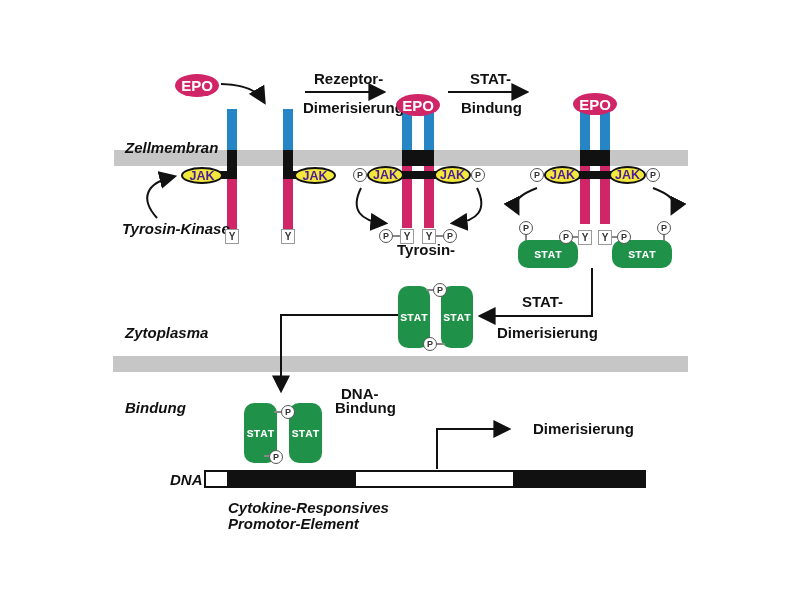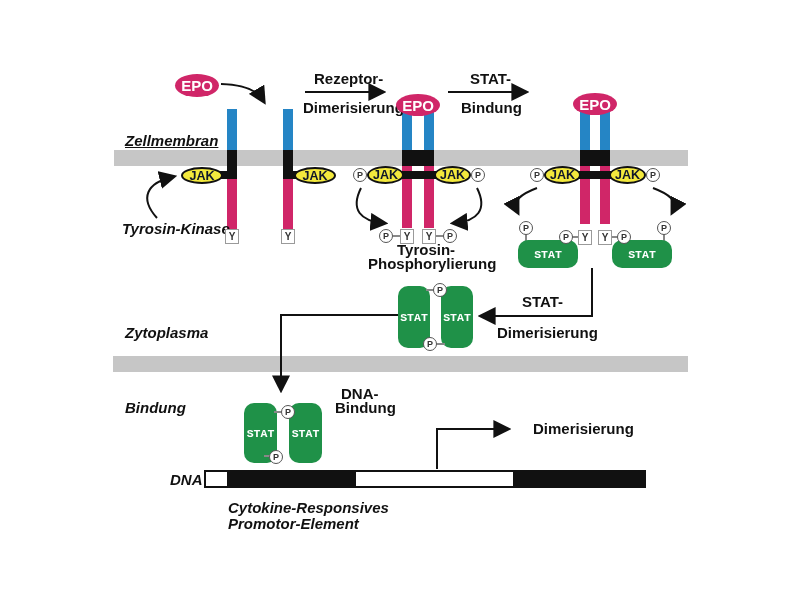--- a/index.html
+++ b/index.html
@@ -6,21 +6,21 @@
   #stage{position:relative;width:800px;height:600px;background:var(--background,#fff);
          font-family:"Liberation Sans",sans-serif;overflow:hidden;}
   .seg{position:absolute;}
   .membrane{position:absolute;background:var(--membrane-gray,#c6c6c6);z-index:1;}
   .lbl{position:absolute;font-weight:bold;color:#111;font-size:15px;line-height:1.05;
        white-space:nowrap;z-index:3;}
   .it{font-style:italic;}
   .oval-epo{position:absolute;background:var(--epo-pink,#d02668);border-radius:50%;color:#fff;
        display:flex;align-items:center;justify-content:center;font-weight:bold;font-size:15px;z-index:3;}
   .oval-jak{position:absolute;background:var(--jak-yellow,#f3e93d);border:2px solid #111;border-radius:50%;
-       color:#0f172a;display:flex;align-items:center;justify-content:center;font-weight:bold;font-size:12.5px;
+       color:#4c1d95;display:flex;align-items:center;justify-content:center;font-weight:bold;font-size:12.5px;
        box-sizing:border-box;z-index:3;}
   .pc{position:absolute;width:14px;height:14px;background:#fff;border:1.5px solid #555;border-radius:50%;
        display:flex;align-items:center;justify-content:center;font-weight:bold;font-size:9px;color:#333;
        box-sizing:border-box;z-index:3;}
   .yb{position:absolute;width:14px;height:15px;background:#fff;border:1.5px solid #9a9a9a;
        display:flex;align-items:center;justify-content:center;font-weight:bold;font-size:10px;color:#333;
        box-sizing:border-box;z-index:3;}
   .stat{position:absolute;background:var(--stat-green,#1f9148);color:#fff;display:flex;align-items:center;
        justify-content:center;font-weight:bold;font-size:11.5px;border-radius:10px;z-index:2;font-family:Liberation Mono, monospace;}
   .blue{background:var(--receptor-blue,#2585c5);z-index:2;}
@@ -34,21 +34,21 @@
   svg.arrows{position:absolute;left:0;top:0;z-index:5;pointer-events:none;}
 </style>
 </head>
 <body>
 
 <div id="stage">
 
   <div class="membrane" style="left:114px;top:150px;width:574px;height:16px;"></div>
   <div class="membrane" style="left:113px;top:356px;width:575px;height:16px;"></div>
 
-  <div class="lbl it" style="left:125px;top:133px;text-decoration:underline;">Zellmembran</div>
+  <div class="lbl it" style="left:125px;top:140px;">Zellmembran</div>
   <div class="lbl it" style="left:122px;top:221px;">Tyrosin-Kinase</div>
   <div class="lbl it" style="left:125px;top:325px;">Zytoplasma</div>
   <div class="lbl it" style="left:125px;top:400px;">Bindung</div>
   <div class="lbl it" style="left:170px;top:472px;">DNA</div>
 
   <div class="lbl" style="left:314px;top:71px;">Rezeptor-</div>
   <div class="lbl" style="left:303px;top:100px;">Dimerisierung</div>
   <div class="lbl" style="left:470px;top:71px;">STAT-</div>
   <div class="lbl" style="left:461px;top:100px;">Bindung</div>
 
@@ -85,21 +85,20 @@
     <div class="pc" style="left:353px;top:168px;">P</div>
     <div class="pc" style="left:471px;top:168px;">P</div>
     <div class="pc" style="left:379px;top:229px;">P</div>
     <div class="yb" style="left:400px;top:229px;">Y</div>
     <div class="yb" style="left:422px;top:229px;">Y</div>
     <div class="pc" style="left:443px;top:229px;">P</div>
     <div class="dash" style="left:393px;top:235px;width:8px;"></div>
     <div class="dash" style="left:436px;top:235px;width:8px;"></div>
   </div>
   <div class="lbl" style="left:397px;top:242px;">Tyrosin-</div>
-  <div class="lbl" style="left:368px;top:256px;">Phosphorylierung</div>
 
   <div>
     <div class="seg blue" style="left:580px;top:111px;width:10px;height:39px;"></div>
     <div class="seg blue" style="left:600px;top:111px;width:10px;height:39px;"></div>
     <div class="seg blk" style="left:580px;top:150px;width:30px;height:16px;"></div>
     <div class="seg pink" style="left:580px;top:166px;width:10px;height:58px;"></div>
     <div class="seg pink" style="left:600px;top:166px;width:10px;height:58px;"></div>
     <div class="seg blk" style="left:578px;top:171px;width:34px;height:8px;"></div>
     <div class="oval-epo" style="left:573px;top:93px;width:44px;height:22px;">EPO</div>
     <div class="oval-jak" style="left:544px;top:166px;width:37px;height:18px;">JAK</div>

